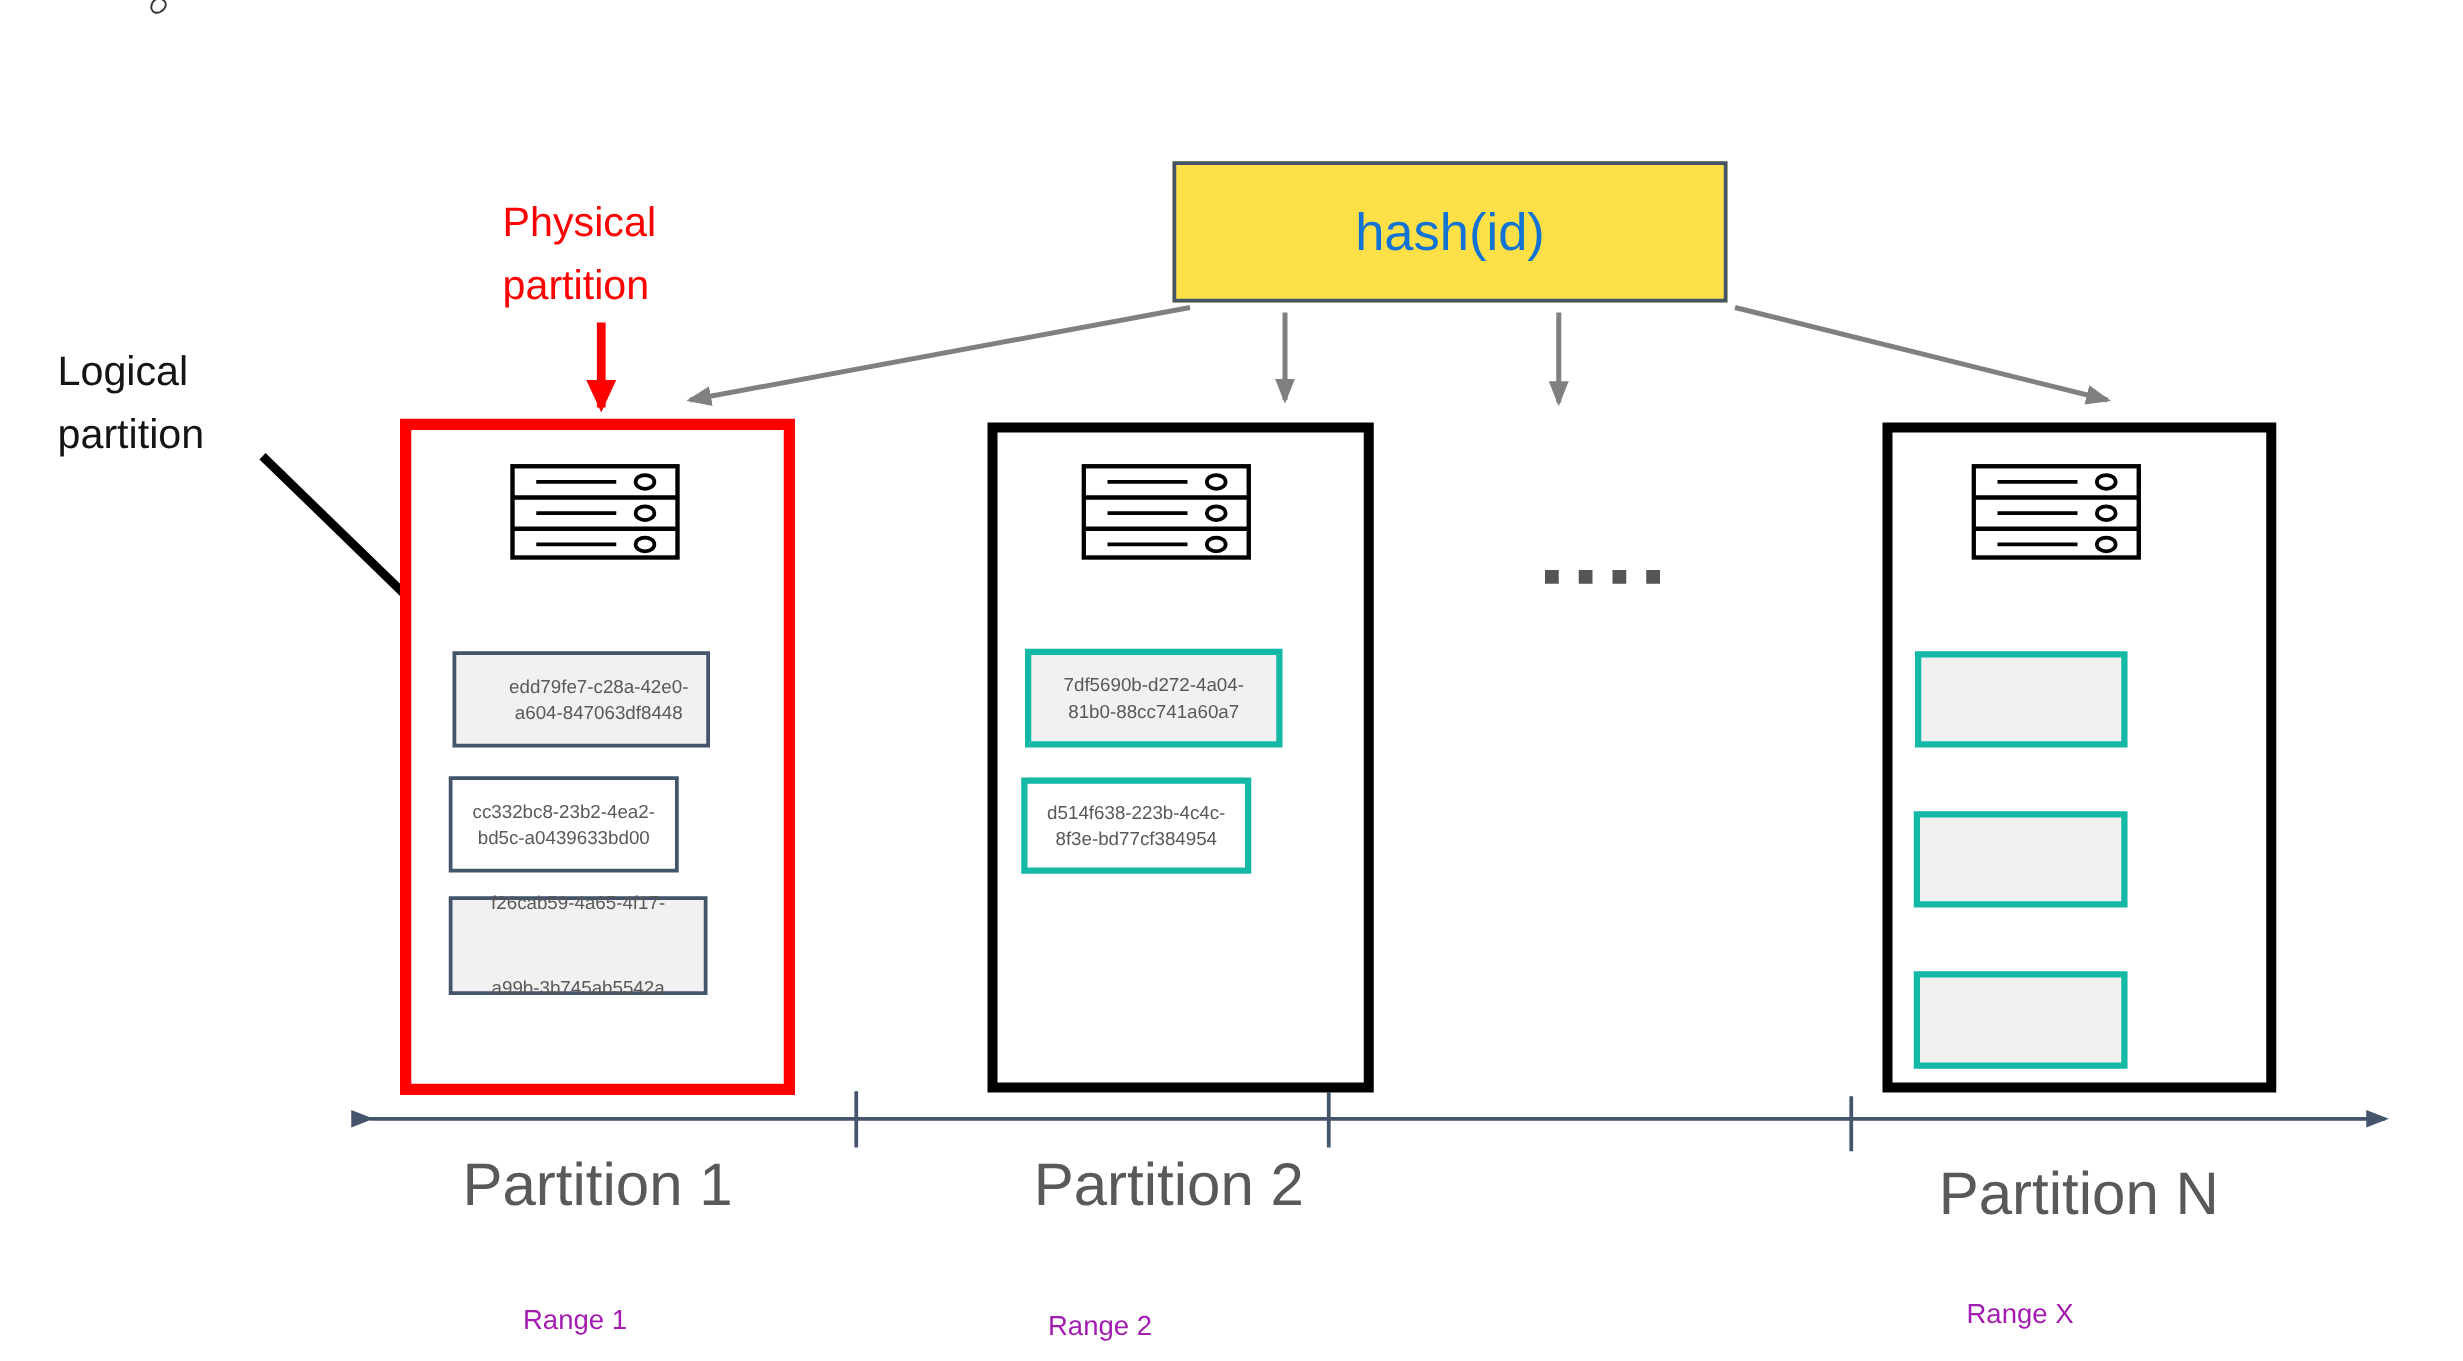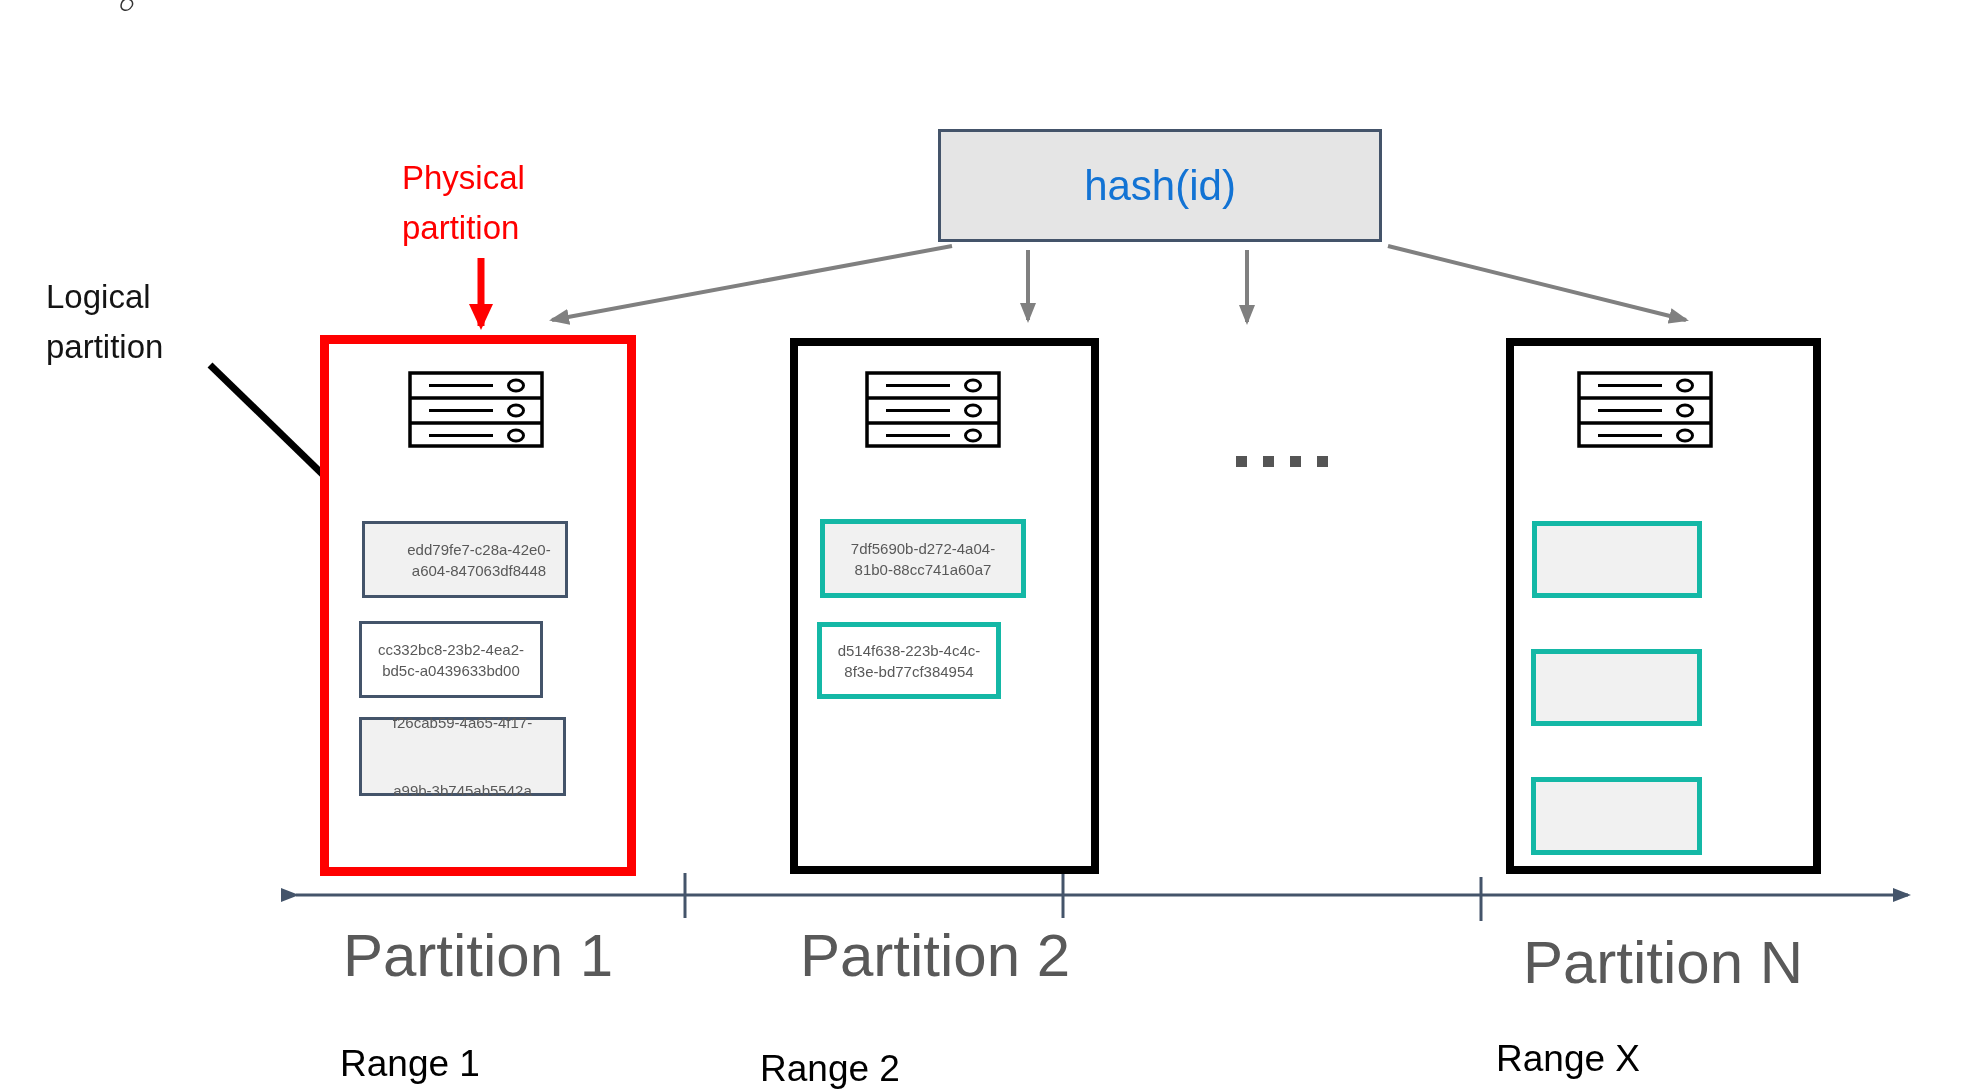--- a/index.html
+++ b/index.html
@@ -8,21 +8,21 @@
     font-family:"Liberation Sans",sans-serif;
   }
   .abs{position:absolute;}
   .overlay{position:absolute;left:0;top:0;pointer-events:none;}
   
   .ann{font-size:33px;line-height:50px;white-space:nowrap;}
   .ann-physical{left:402px;top:153px;color:#FF0000;}
   .ann-logical{left:46px;top:272px;color:#141414;}
   
   .hash-box{
-    left:938px;top:129px;width:444px;height:113px;background:#e5e5e5;
+    left:938px;top:129px;width:444px;height:113px;background:#fde047;
     border:3px solid #44546A;box-sizing:border-box;
     display:flex;align-items:center;justify-content:center;
     font-size:42px;color:#1273D4;
   }
   
   .pbox{box-sizing:border-box;background:#fff;}
   .pbox-1{left:320px;top:335px;width:316px;height:541px;border:9px solid #FF0000;}
   .pbox-2{left:790px;top:338px;width:309px;height:536px;border:8px solid #000;}
   .pbox-n{left:1506px;top:338px;width:315px;height:536px;border:8px solid #000;}
   
@@ -39,25 +39,25 @@
   .g13{left:359px;top:717px;width:207px;height:79px;gap:47px;}
   .g21{left:820px;top:519px;width:206px;height:79px;}
   .g22{left:817px;top:622px;width:184px;height:77px;}
   .gn1{left:1532px;top:521px;width:170px;height:77px;}
   .gn2{left:1531px;top:649px;width:171px;height:77px;}
   .gn3{left:1531px;top:777px;width:171px;height:78px;}
   
   .dots{left:1236px;top:456px;display:flex;gap:16px;}
   .dots span{width:11px;height:11px;background:#555;display:block;}
   
-  .plabel{font-size:60px;color:#595959;text-align:center;width:360px;white-space:nowrap;}
+  .plabel{font-size:48px;color:#595959;text-align:center;width:360px;white-space:nowrap;}
   .pl1{left:298px;top:921px;}
   .pl2{left:755px;top:921px;}
   .pln{left:1483px;top:928px;}
-  .rlabel{font-size:37px;color:#000000;text-align:left;width:240px;white-space:nowrap;}
+  .rlabel{font-size:22px;color:#a21caf;text-align:center;width:240px;white-space:nowrap;}
   .rl1{left:340px;top:1043px;}
   .rl2{left:760px;top:1048px;}
   .rlx{left:1496px;top:1038px;}
 </style>
 </head>
 <body>
 
 <div class="canvas">
 
   <svg class="overlay" width="1970" height="1089">

